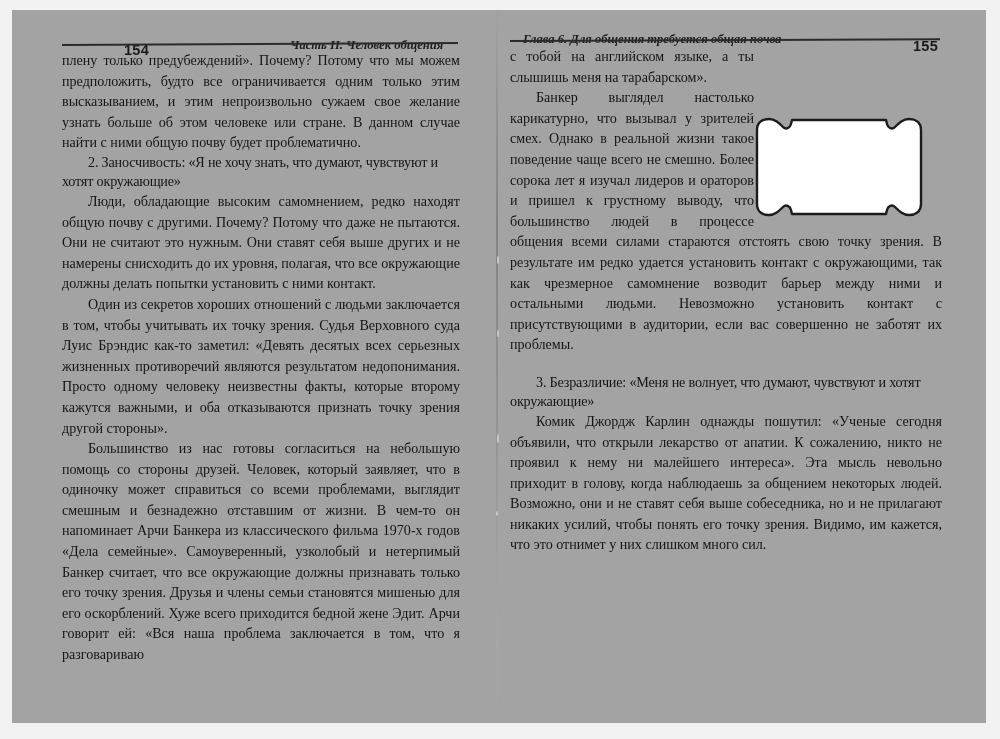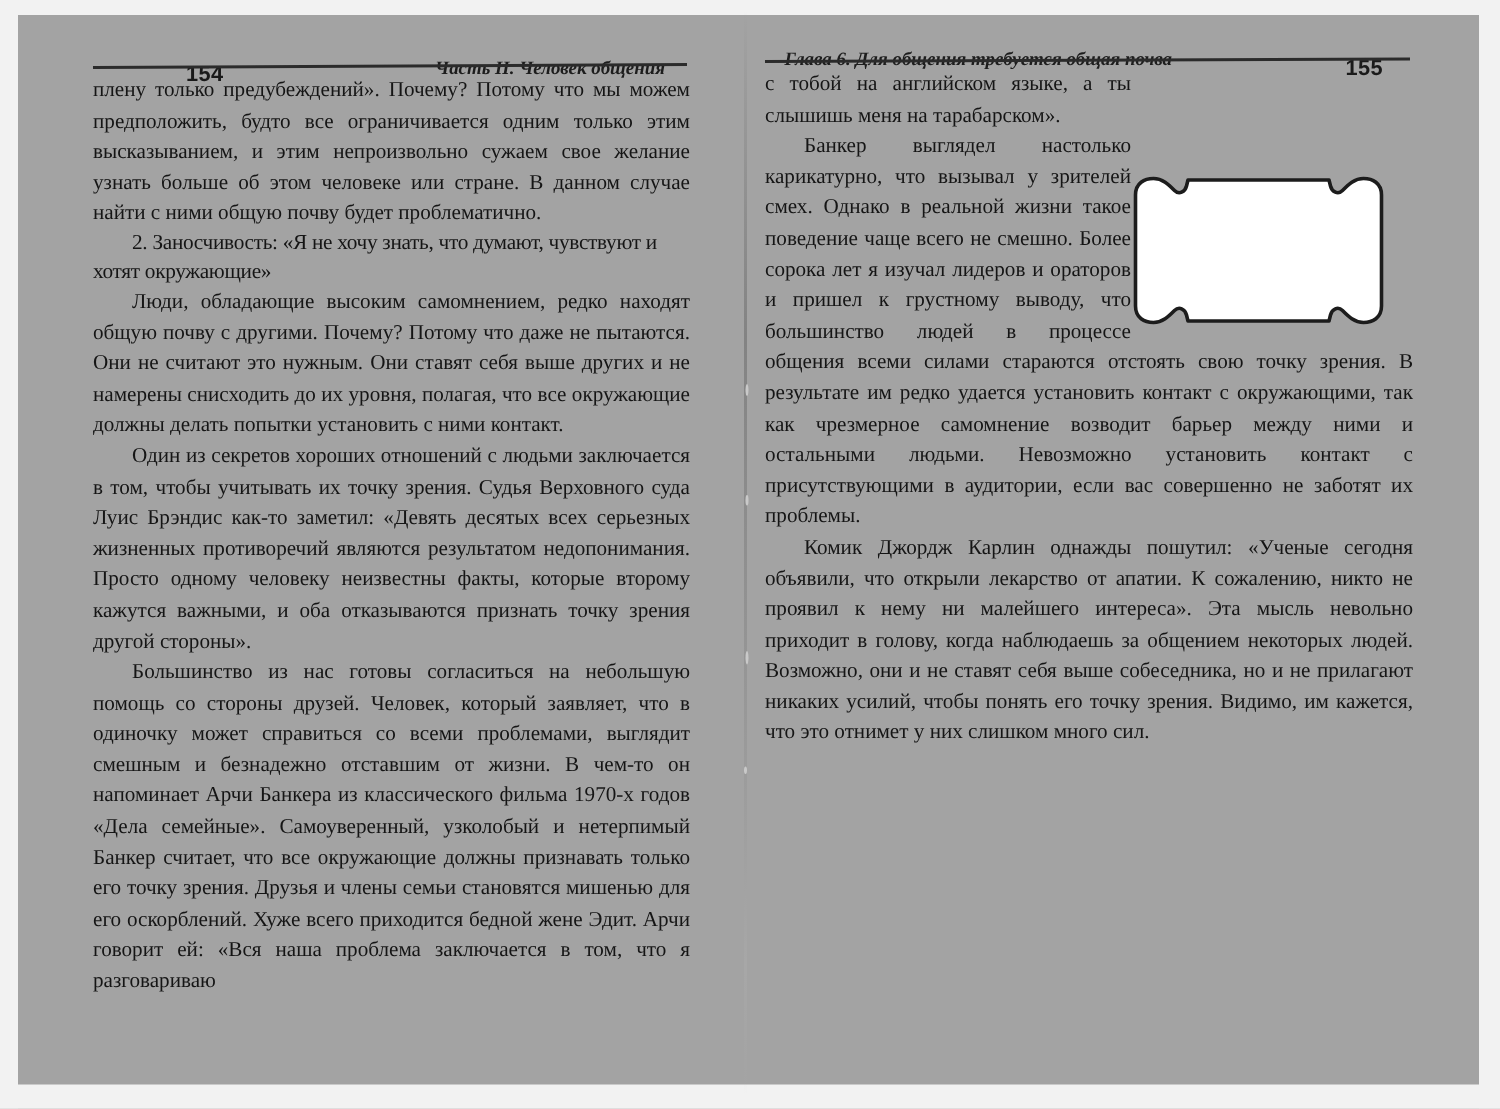--- a/index.html
+++ b/index.html
@@ -70,21 +70,21 @@
 
   .folio {
     position: absolute;
     font-family: "Liberation Sans", "DejaVu Sans", sans-serif;
     font-weight: bold;
     font-size: 14.5px;
     letter-spacing: 0.3px;
     color: #1a1a1a;
   }
   #folio-left  { left: 62px;  top: 24px; }
-  #folio-right { left: 387px; top: 22px; }
+  #folio-right { left: 403px; top: 22px; }
 
   .head-title {
     position: absolute;
     font-family: "Liberation Serif", "DejaVu Serif", serif;
     font-style: italic;
     font-weight: bold;
     font-size: 12.6px;
     color: #1d1d1d;
     white-space: nowrap;
   }
@@ -214,20 +214,21 @@
     <div class="head-rule" id="rule-right"></div>
 
     <div class="col" id="col-right">
 
       <div id="callout-wrap"></div>
 
       <p class="noindent">с тобой на английском языке, а ты слышишь меня на тарабарском».</p>
 
       <p>Банкер выглядел настолько карикатурно, что вызывал у зрителей смех. Однако в реальной жизни такое поведение чаще всего не смешно. Более сорока лет я изучал лидеров и ораторов и пришел к грустному выводу, что большинство людей в процессе общения всеми силами стараются отстоять свою точку зрения. В результате им редко удается установить контакт с окружающими, так как чрезмерное самомнение возводит барьер между ними и остальными людьми. Невозможно установить контакт с присутствующими в аудитории, если вас совершенно не заботят их проблемы.</p>
 
+      <p class="subhead tight-top">3. Безразличие: «Меня не волнует, что думают, чувствуют и хотят окружающие»</p>
 
       <p>Комик Джордж Карлин однажды пошутил: «Ученые сегодня объявили, что открыли лекарство от апатии. К сожалению, никто не проявил к нему ни малейшего интереса». Эта мысль невольно приходит в голову, когда наблюдаешь за общением некоторых людей. Возможно, они и не ставят себя выше собеседника, но и не прилагают никаких усилий, чтобы понять его точку зрения. Видимо, им кажется, что это отнимет у них слишком много сил.</p>
 
     </div>
   </div>
 
   <div id="callout">
     <svg width="172" height="102" viewBox="0 0 172 102">
       <path d="M 4 14
                C 4 6, 10 3, 16 3

